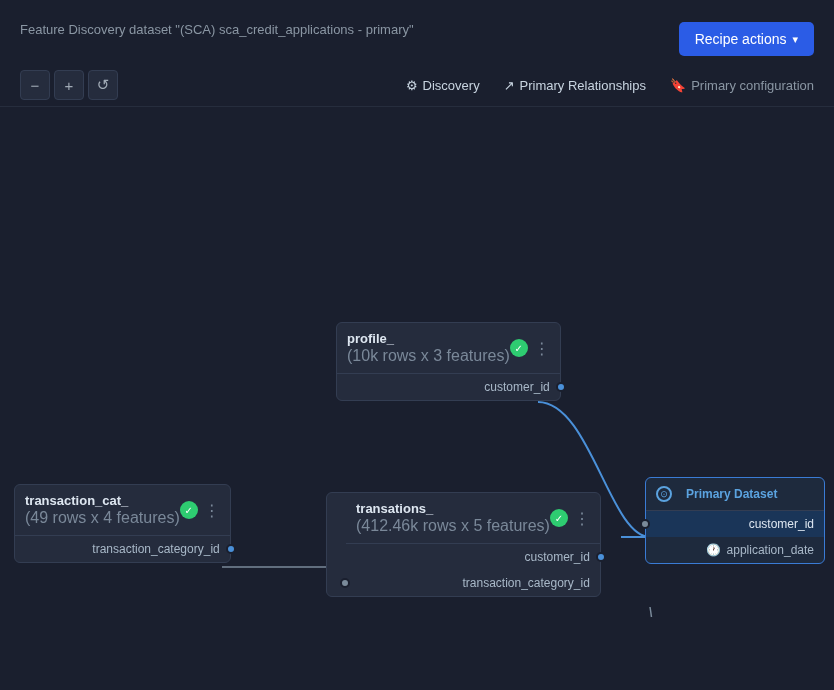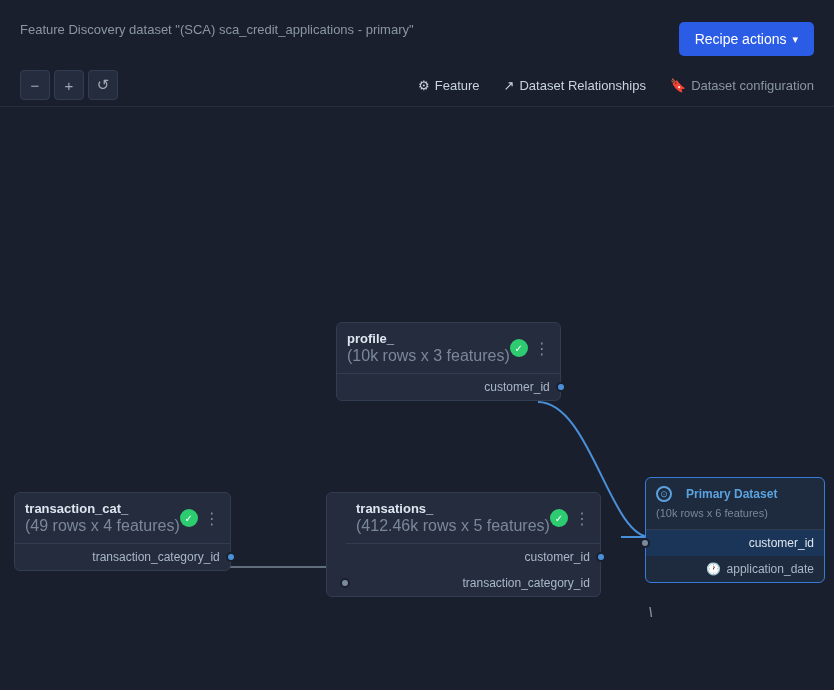--- a/index.html
+++ b/index.html
@@ -250,29 +250,29 @@
 
 <div class="toolbar">
   <div class="zoom-controls">
     <button class="zoom-btn">−</button>
     <button class="zoom-btn">+</button>
     <button class="zoom-btn">↺</button>
   </div>
   <div class="nav-links">
     <a class="nav-link active">
       <span class="icon">⚙</span>
-      <span>Feature</span>
+      <span>Discovery</span>
     </a>
     <a class="nav-link active">
       <span class="icon">↗</span>
-      <span>Dataset Relationships</span>
+      <span>Primary Relationships</span>
     </a>
     <a class="nav-link">
       <span class="icon">🔖</span>
-      <span>Dataset configuration</span>
+      <span>Primary configuration</span>
     </a>
   </div>
 </div>
 
 <div class="canvas">
 
   <svg class="connections-svg">
 
     <path d="M 538 295 C 590 295 610 430 650 430" stroke="#4a90d9" stroke-width="2" fill="none"></path>
 
@@ -320,21 +320,21 @@
         <span>customer_id</span>
         <div class="field-dot"></div>
       </div>
       <div class="node-field">
         <div class="field-dot-left"></div>
         <span style="padding-left: 6px;">transaction_category_id</span>
       </div>
     </div>
   </div>
 
-  <div class="node" style="left: 14px; top: 385px; min-width: 200px;">
+  <div class="node" style="left: 14px; top: 377px; min-width: 200px;">
     <div class="node-header">
       <div class="node-title-area">
         <span class="node-name">transaction_cat_</span>
         <span class="node-meta">(49 rows x 4 features)</span>
       </div>
       <div class="node-icons">
         <div class="check-icon">✓</div>
         <span class="more-icon">⋮</span>
       </div>
     </div>
@@ -344,21 +344,20 @@
         <div class="field-dot"></div>
       </div>
     </div>
   </div>
 
   <div class="node primary" style="left: 645px; top: 370px; min-width: 180px;">
     <div class="primary-label">
       <div class="primary-badge-icon">⊙</div>
       <span class="primary-label-text">Primary Dataset</span>
     </div>
-    <div class="node-meta" style="padding: 0 10px 6px 10px; font-size:11px; color:#7a8899;">(10k rows x 6 features)</div>
     <div class="node-fields">
       <div class="node-field highlighted">
         <div class="field-dot-left"></div>
         <span style="padding-left:6px;">customer_id</span>
       </div>
       <div class="node-field">
         <span style="display:flex;align-items:center;gap:5px;">
           <span style="font-size:12px; color:#9a9a9a;">🕐</span>
           <span>application_date</span>
         </span>

